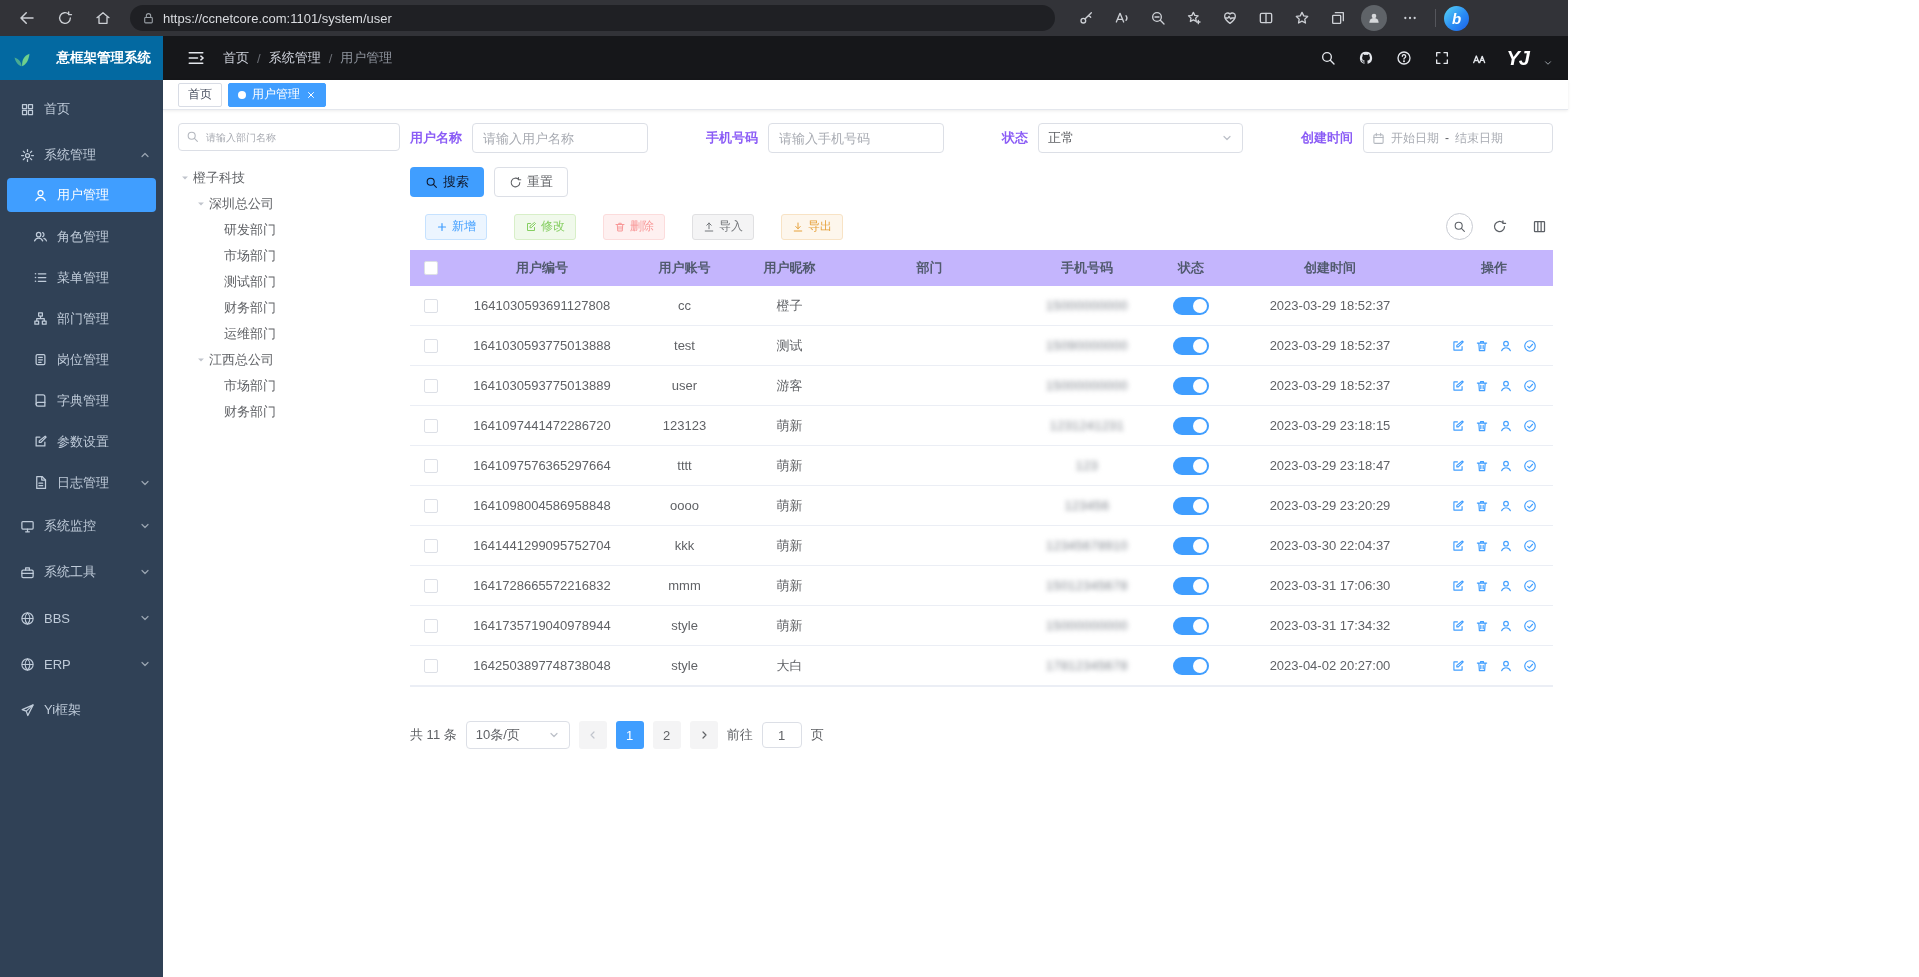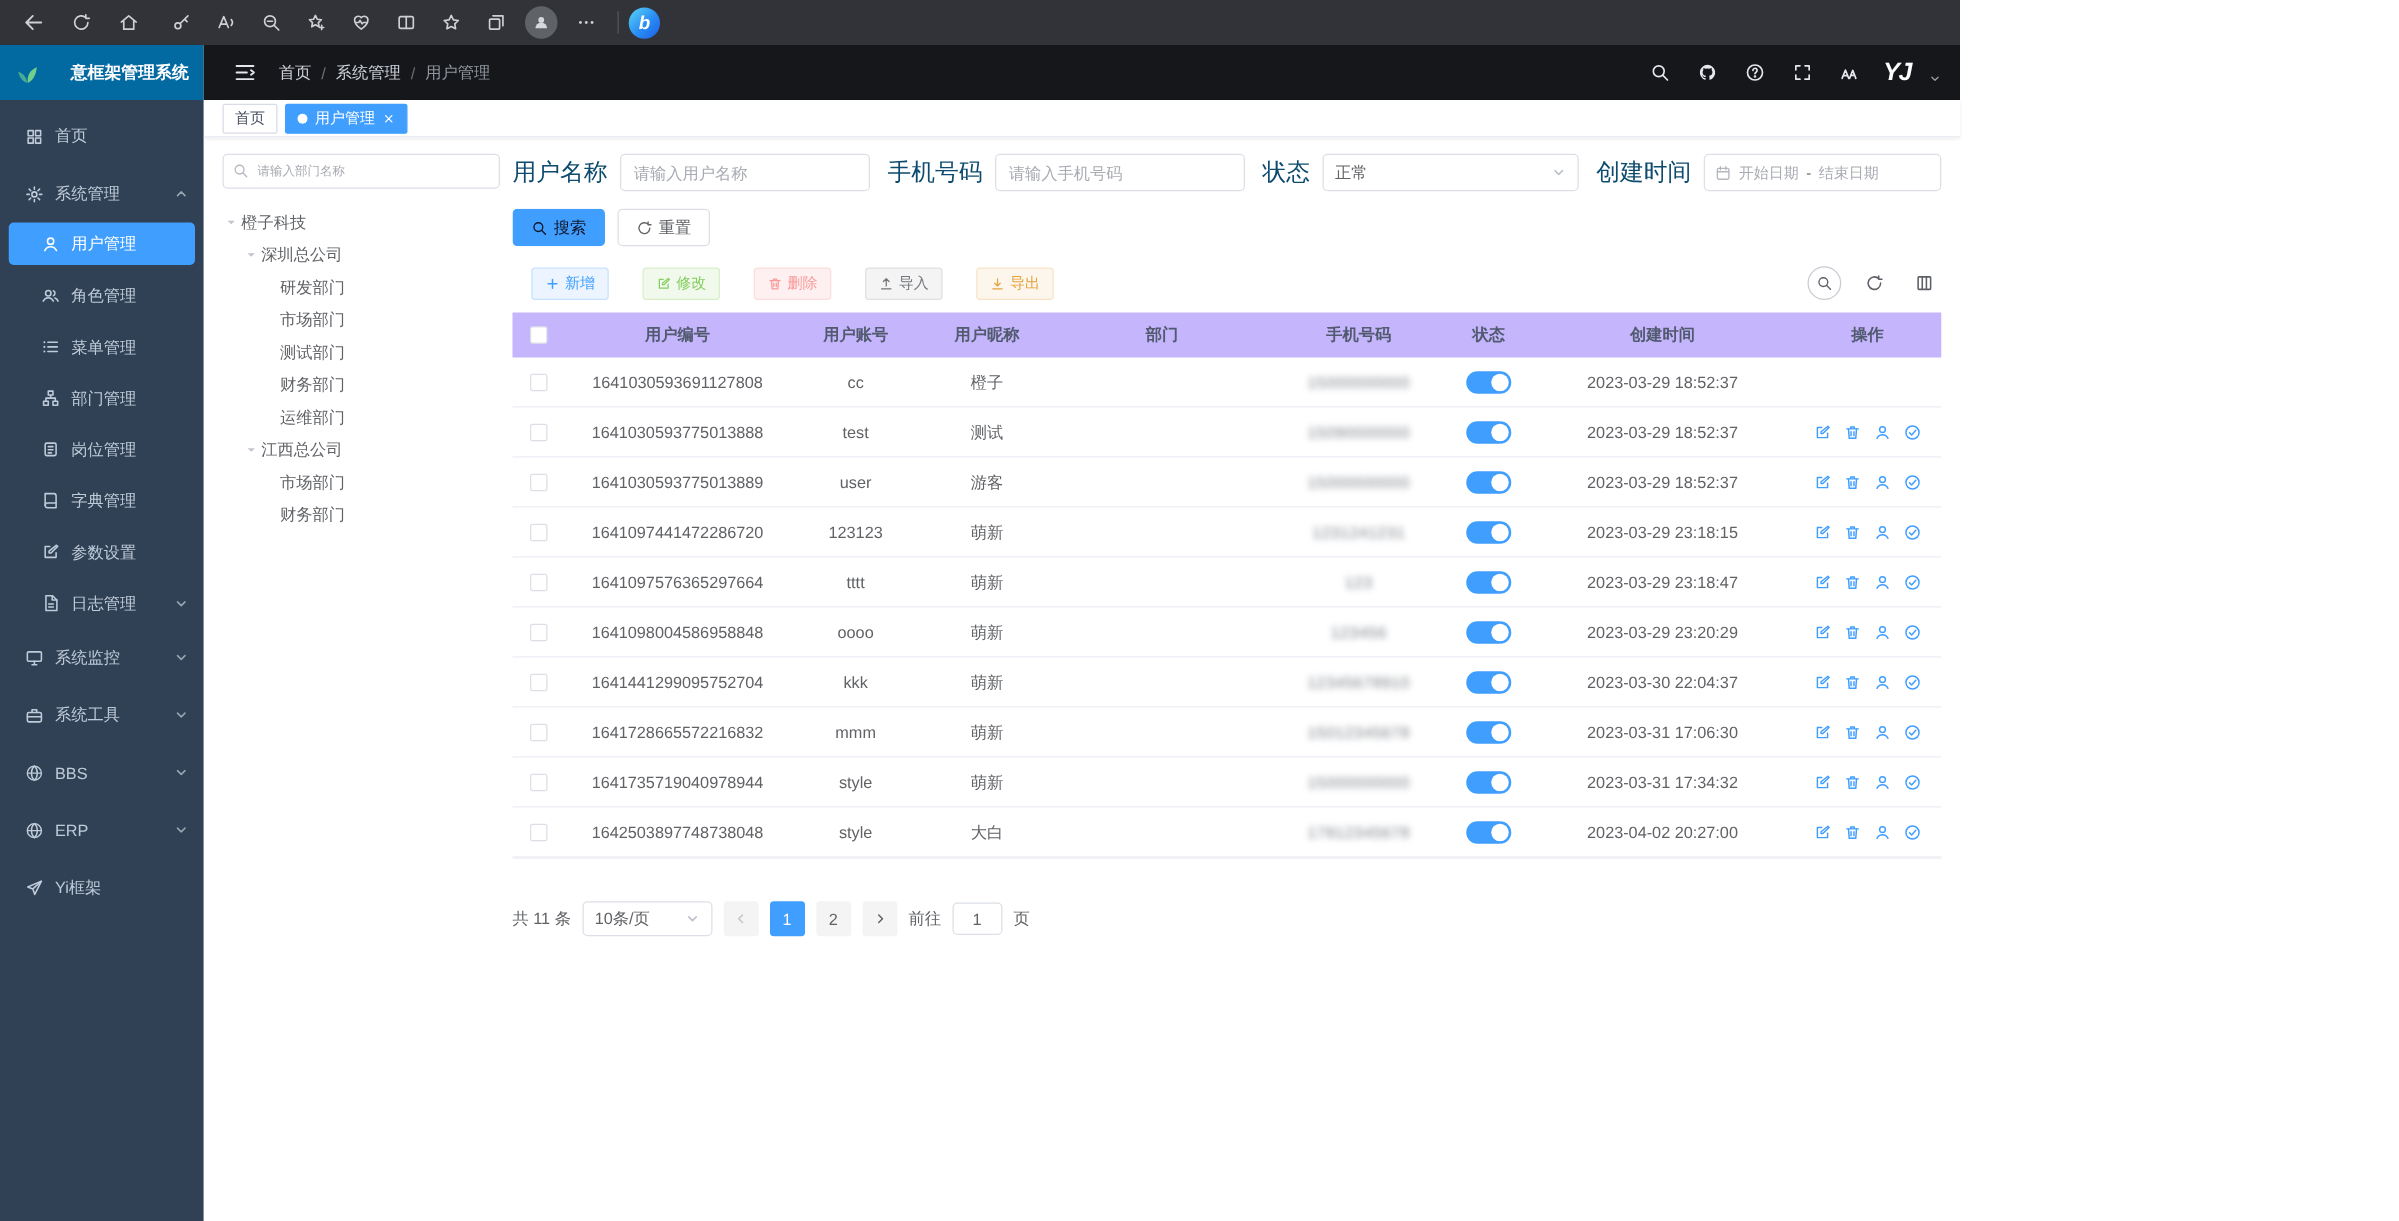--- a/index.html
+++ b/index.html
@@ -64,24 +64,24 @@
   .tsearch input::placeholder { color:#a8abb2; }
   .tsearch .mag { position:absolute; left:8px; top:7px; color:#b4b8bf; }
   .tn { height:26px; display:flex; align-items:center; gap:3px; font-size:13px; color:#606266; cursor:pointer; }
   .tn .caret { color:#c0c4cc; flex:0 0 auto; }
   .lv0 { padding-left:2px; } .lv1 { padding-left:18px; } .lv2 { padding-left:46px; }
 
   .panel { flex:1; min-width:0; }
 
   .filter-row { display:flex; align-items:center; justify-content:space-between; margin-bottom:14px; }
   .fg { display:flex; align-items:center; gap:10px; }
-  .fg label { font-size:19px; font-weight:normal; color:#0c4a6e; white-space:nowrap; }
+  .fg label { font-size:13px; font-weight:bold; color:#8b5cf6; white-space:nowrap; }
   .fi { height:30px; border:1px solid #dcdfe6; border-radius:4px; font-size:13px; color:#606266; padding:0 10px; outline:none; }
   .fi::placeholder { color:#a8abb2; }
-  .w200 { width:200px; }
+  .w200 { width:176px; }
   .select { width:205px; height:30px; border:1px solid #dcdfe6; border-radius:4px; display:flex; align-items:center; justify-content:space-between; padding:0 9px; font-size:13px; color:#606266; cursor:pointer; background:#fff; }
   .select .caret { color:#bcc0c8; }
   .daterange { width:190px; height:30px; border:1px solid #dcdfe6; border-radius:4px; display:flex; align-items:center; gap:6px; padding:0 8px; font-size:12px; background:#fff; }
   .daterange .cal { color:#b4b8bf; }
   .ph { color:#a8abb2; white-space:nowrap; }
   .dsep { color:#606266; }
 
   .search-row { display:flex; gap:10px; margin-bottom:16px; }
   .btn { height:30px; display:inline-flex; align-items:center; gap:5px; padding:0 14px; border-radius:4px; font-size:13px; cursor:pointer; border:1px solid transparent; }
   .btn.primary { background:#409eff; color:#0f172a; }
@@ -334,20 +334,26 @@
     <span class="chrome-btn">
         <svg class="ic i16">
           <use href="#i-reload"></use>
         </svg>
       </span>
     <span class="chrome-btn">
         <svg class="ic i17 i16">
           <use href="#i-home"></use>
         </svg>
       </span>
+    <div class="url-bar">
+      <svg class="ic i13">
+          <use href="#i-lock"></use>
+        </svg>
+      <span class="url-text">https://ccnetcore.com:1101/system/user</span>
+    </div>
     <div class="chrome-right">
       <span class="chrome-btn">
           <svg class="ic i16">
             <use href="#i-key"></use>
           </svg>
         </span>
       <span class="chrome-btn">
           <svg class="ic i16">
             <use href="#i-readaloud"></use>
           </svg>

